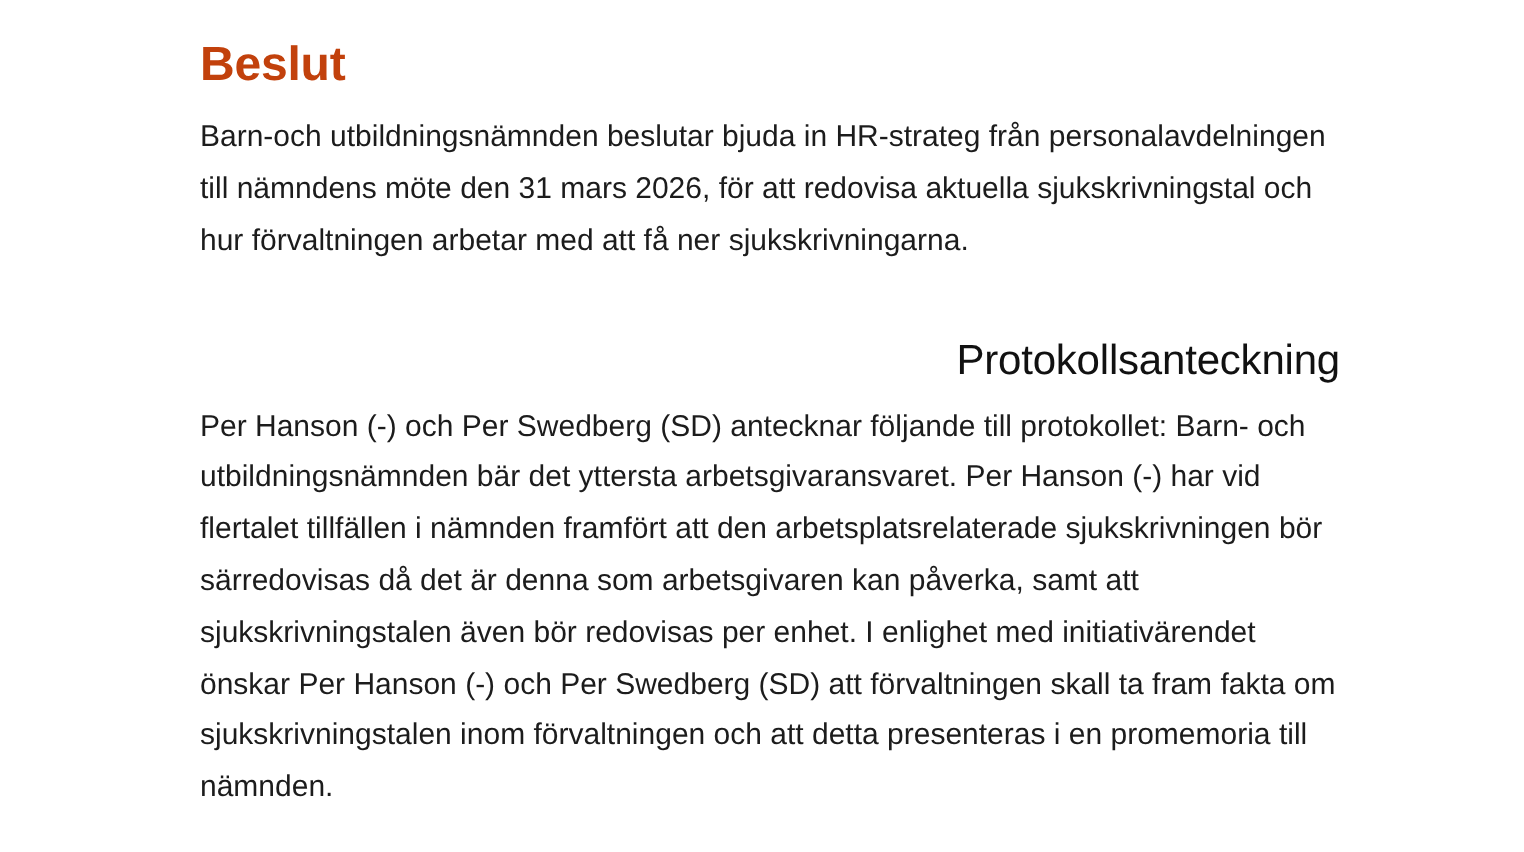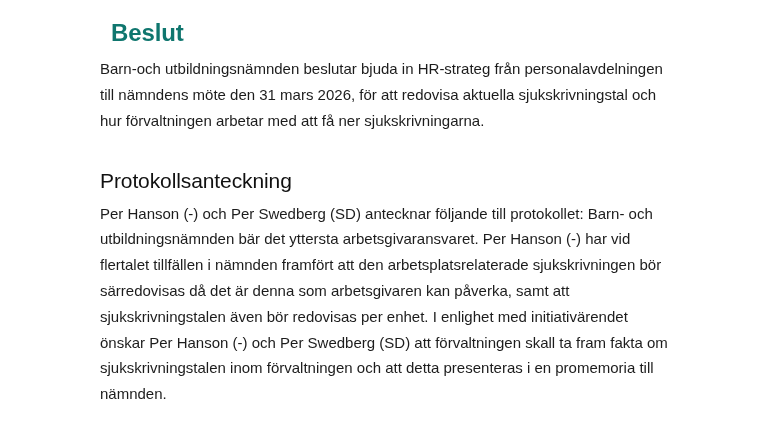--- a/index.html
+++ b/index.html
@@ -29,31 +29,32 @@
   .section {
     margin: 0 0 22px 0;
   }
   .section:last-child {
     margin-bottom: 0;
   }
   h2.heading-primary {
     font-size: 24px;
     font-weight: bold;
     line-height: 1.25;
-    margin: 0 0 8px 11px;
-    color: #0f766e;
+    margin: 0 0 8px 0;
+    color: #c2410c;
     letter-spacing: -0.1px;
   }
   h2.heading-secondary {
     font-size: 21px;
     font-weight: normal;
     line-height: 1.3;
     margin: 0 0 6px 0;
     color: #111111;
     letter-spacing: -0.1px;
+    text-align: right;
   }
   p.body-text {
     font-size: 15px;
     line-height: 1.72;
     margin: 0;
     color: #1c1c1c;
     text-align: left;
   }
   .spacer-between {
     height: 12px;

